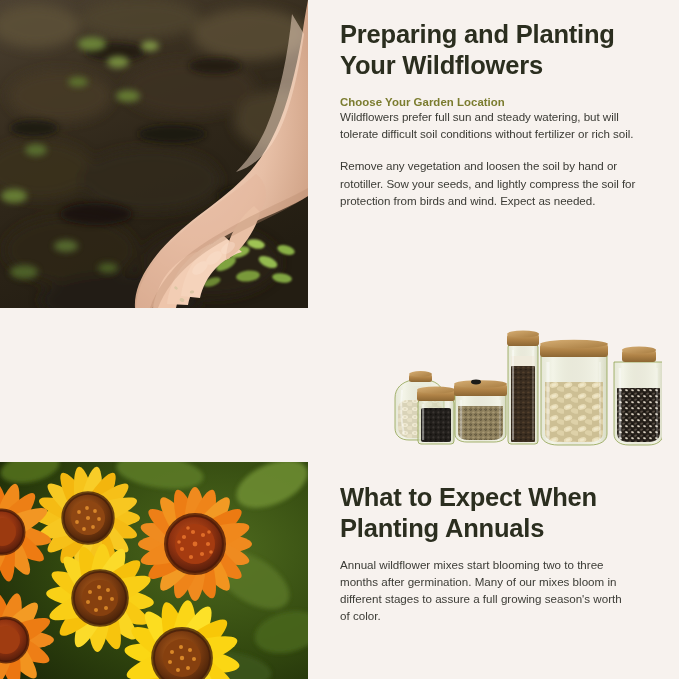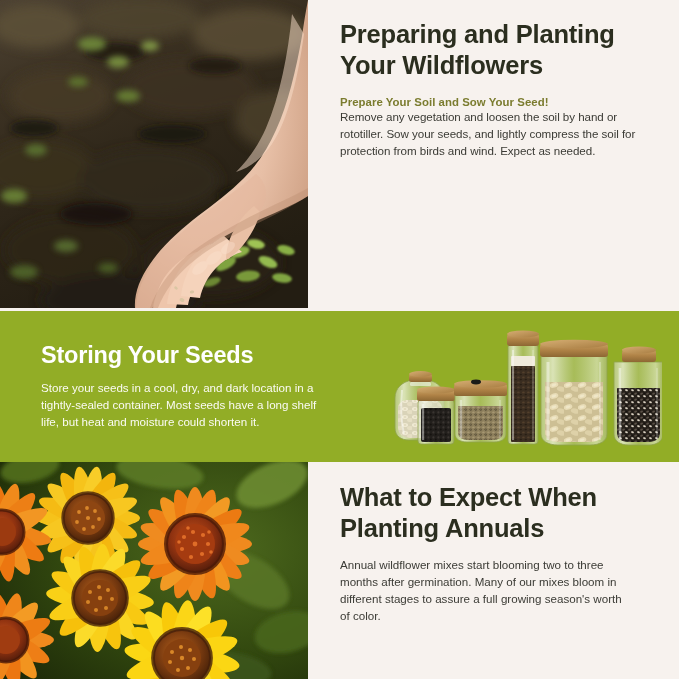--- a/index.html
+++ b/index.html
@@ -271,37 +271,33 @@
         </g>
       </svg>
     </div>
 
     <div class="sec1-text">
       <h1 class="h1">Preparing and Planting
 Your Wildflowers</h1>
 
 
       <div class="blk">
+        <p class="subhead">Choose Your Garden Location</p>
+        <p class="body-txt">Wildflowers prefer full sun and steady watering, but will
+tolerate difficult soil conditions without fertilizer or rich soil.</p>
       </div>
 
       <div class="blk">
-        <p class="subhead">Prepare Your Soil and Sow Your Seed!</p>
         <p class="body-txt">Remove any vegetation and loosen the soil by hand or
 rototiller. Sow your seeds, and lightly compress the soil for
 protection from birds and wind. Expect as needed.</p>
       </div>
     </div>
   </div>
 
-  <div class="sec2">
-    <h2 class="h2">Storing Your Seeds</h2>
-    <p class="sec2-body">Store your seeds in a cool, dry, and dark location in a
-tightly-sealed container. Most seeds have a long shelf
-life, but heat and moisture could shorten it.</p>
-  </div>
 
   <div class="jars">
     <svg width="280" height="120" viewBox="0 0 280 120">
       <defs>
         <linearGradient id="glass" x1="0" y1="0" x2="1" y2="0">
           <stop offset="0%" stop-color="#d8dfc4" stop-opacity="0.55"></stop>
           <stop offset="18%" stop-color="#f2f5e6" stop-opacity="0.75"></stop>
           <stop offset="50%" stop-color="#cfd8b6" stop-opacity="0.35"></stop>
           <stop offset="85%" stop-color="#eef2e0" stop-opacity="0.6"></stop>
           <stop offset="100%" stop-color="#b9c49a" stop-opacity="0.5"></stop>

